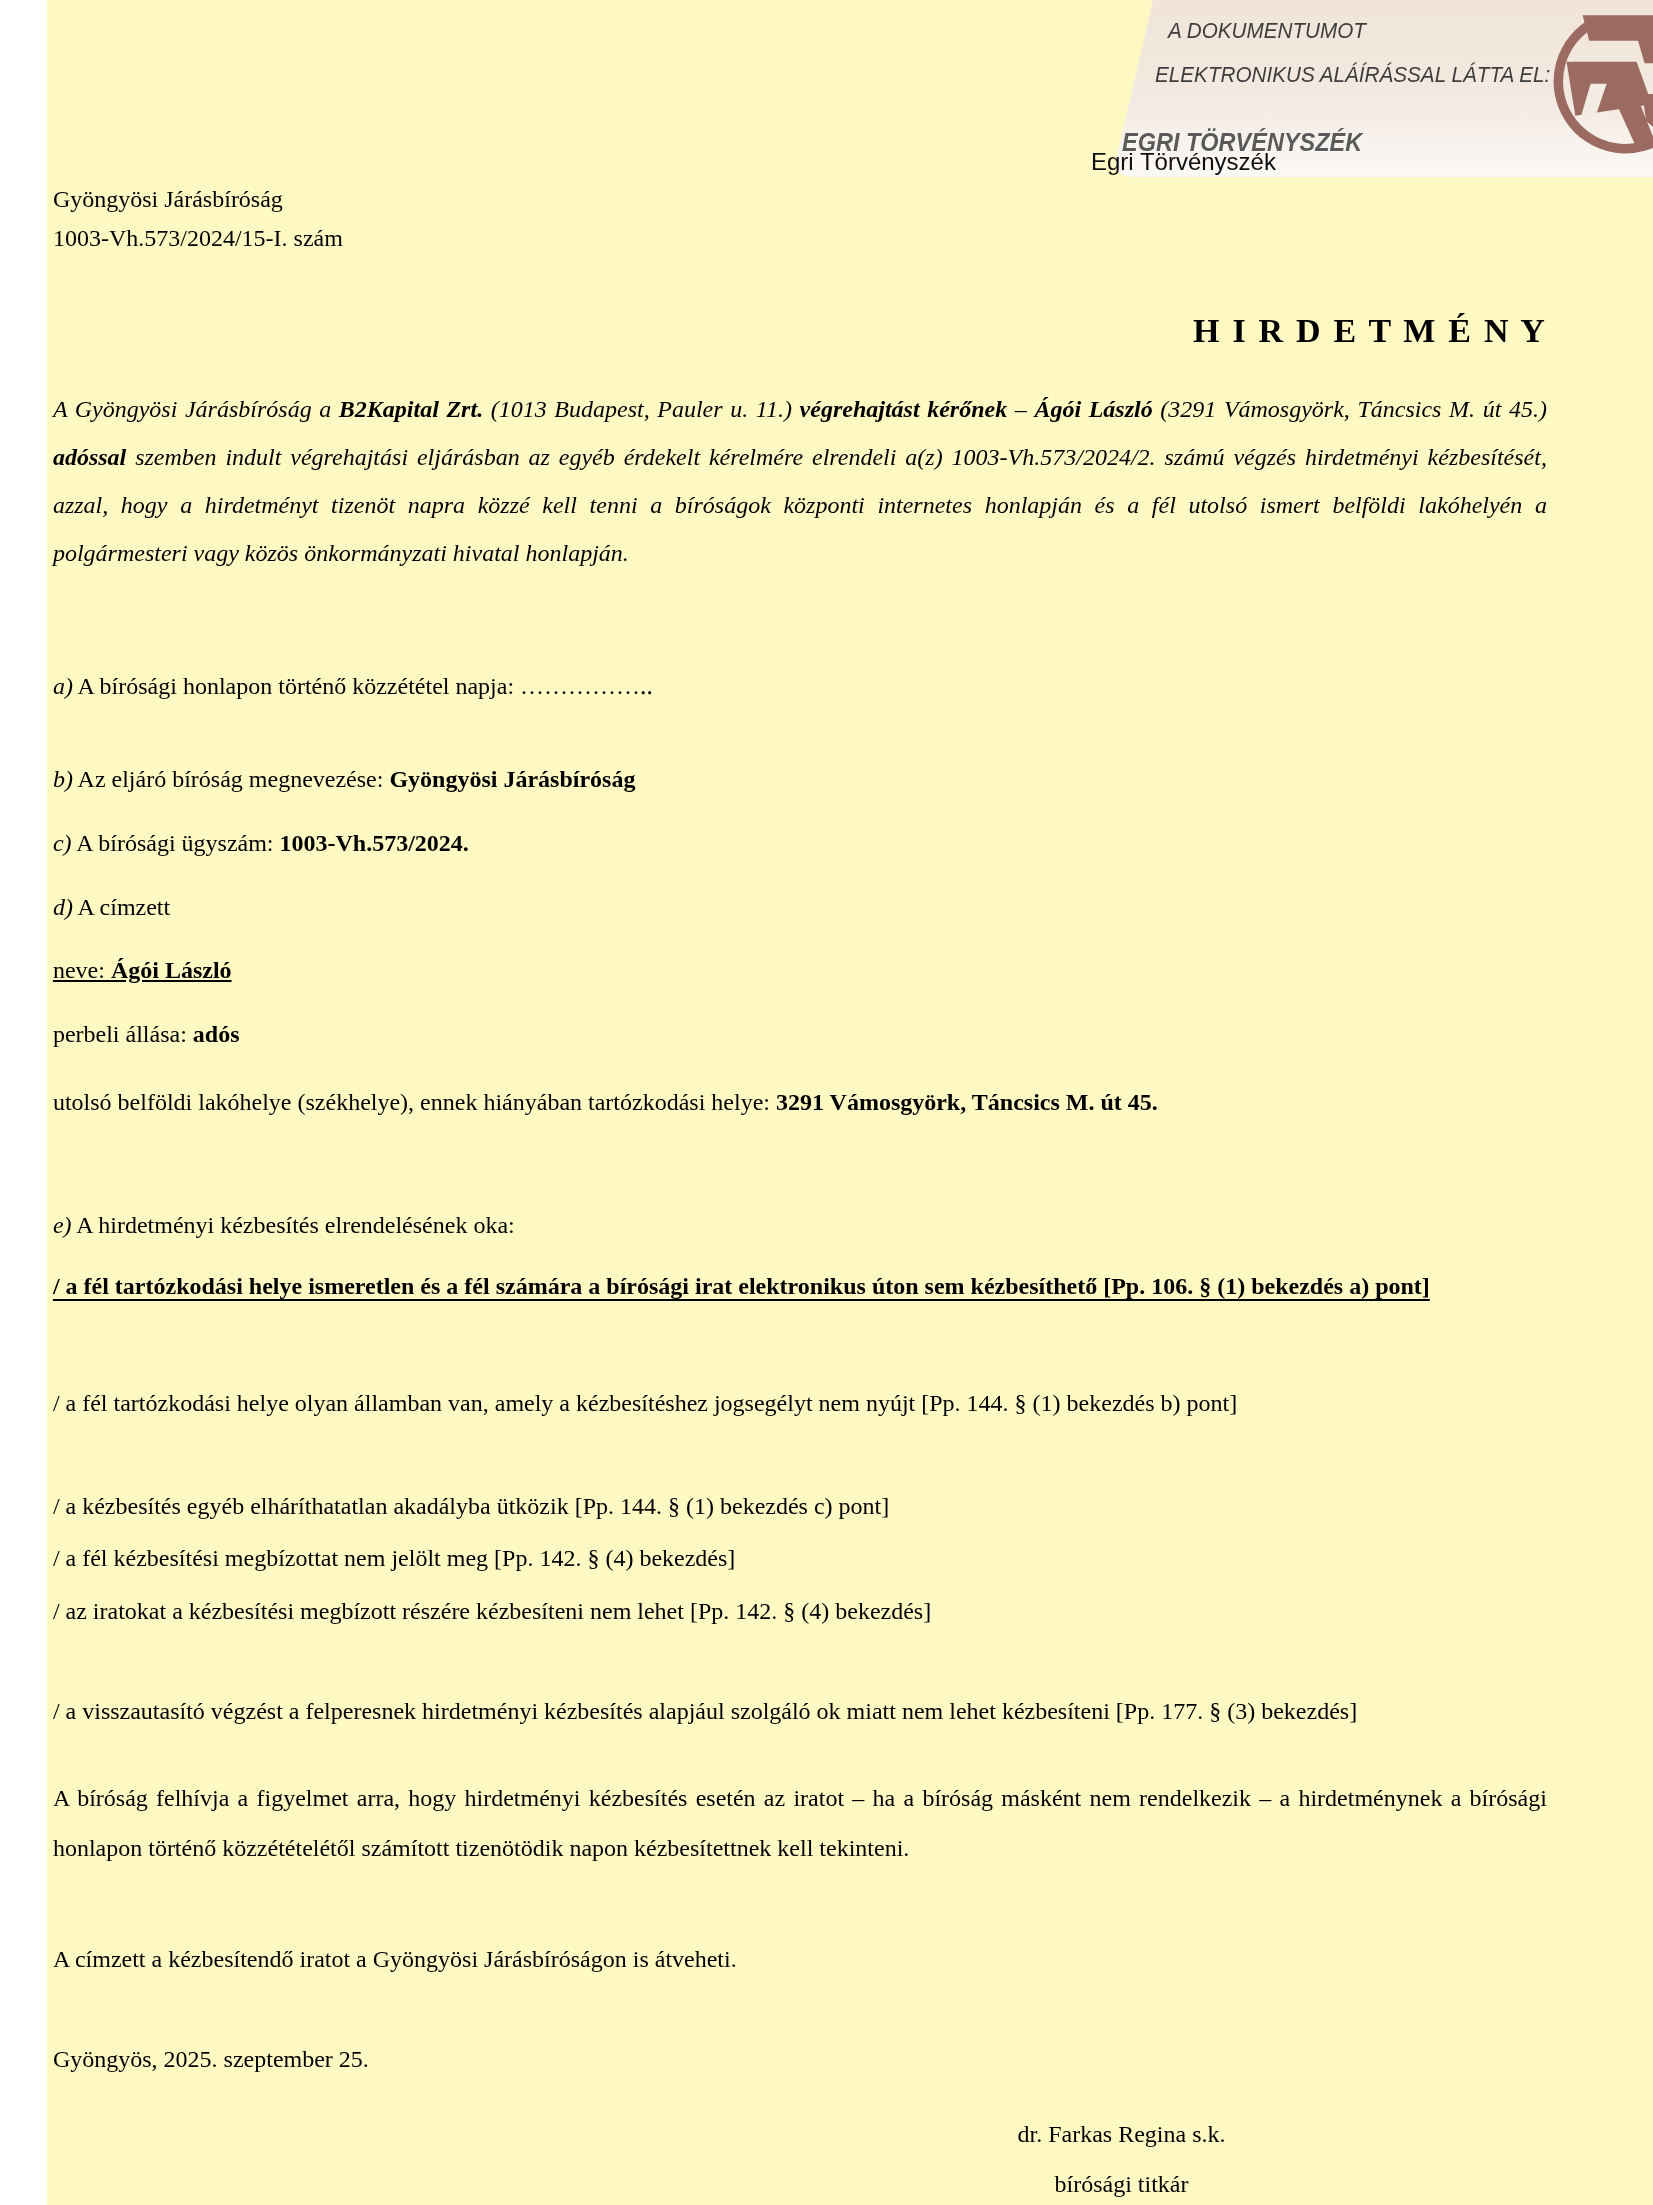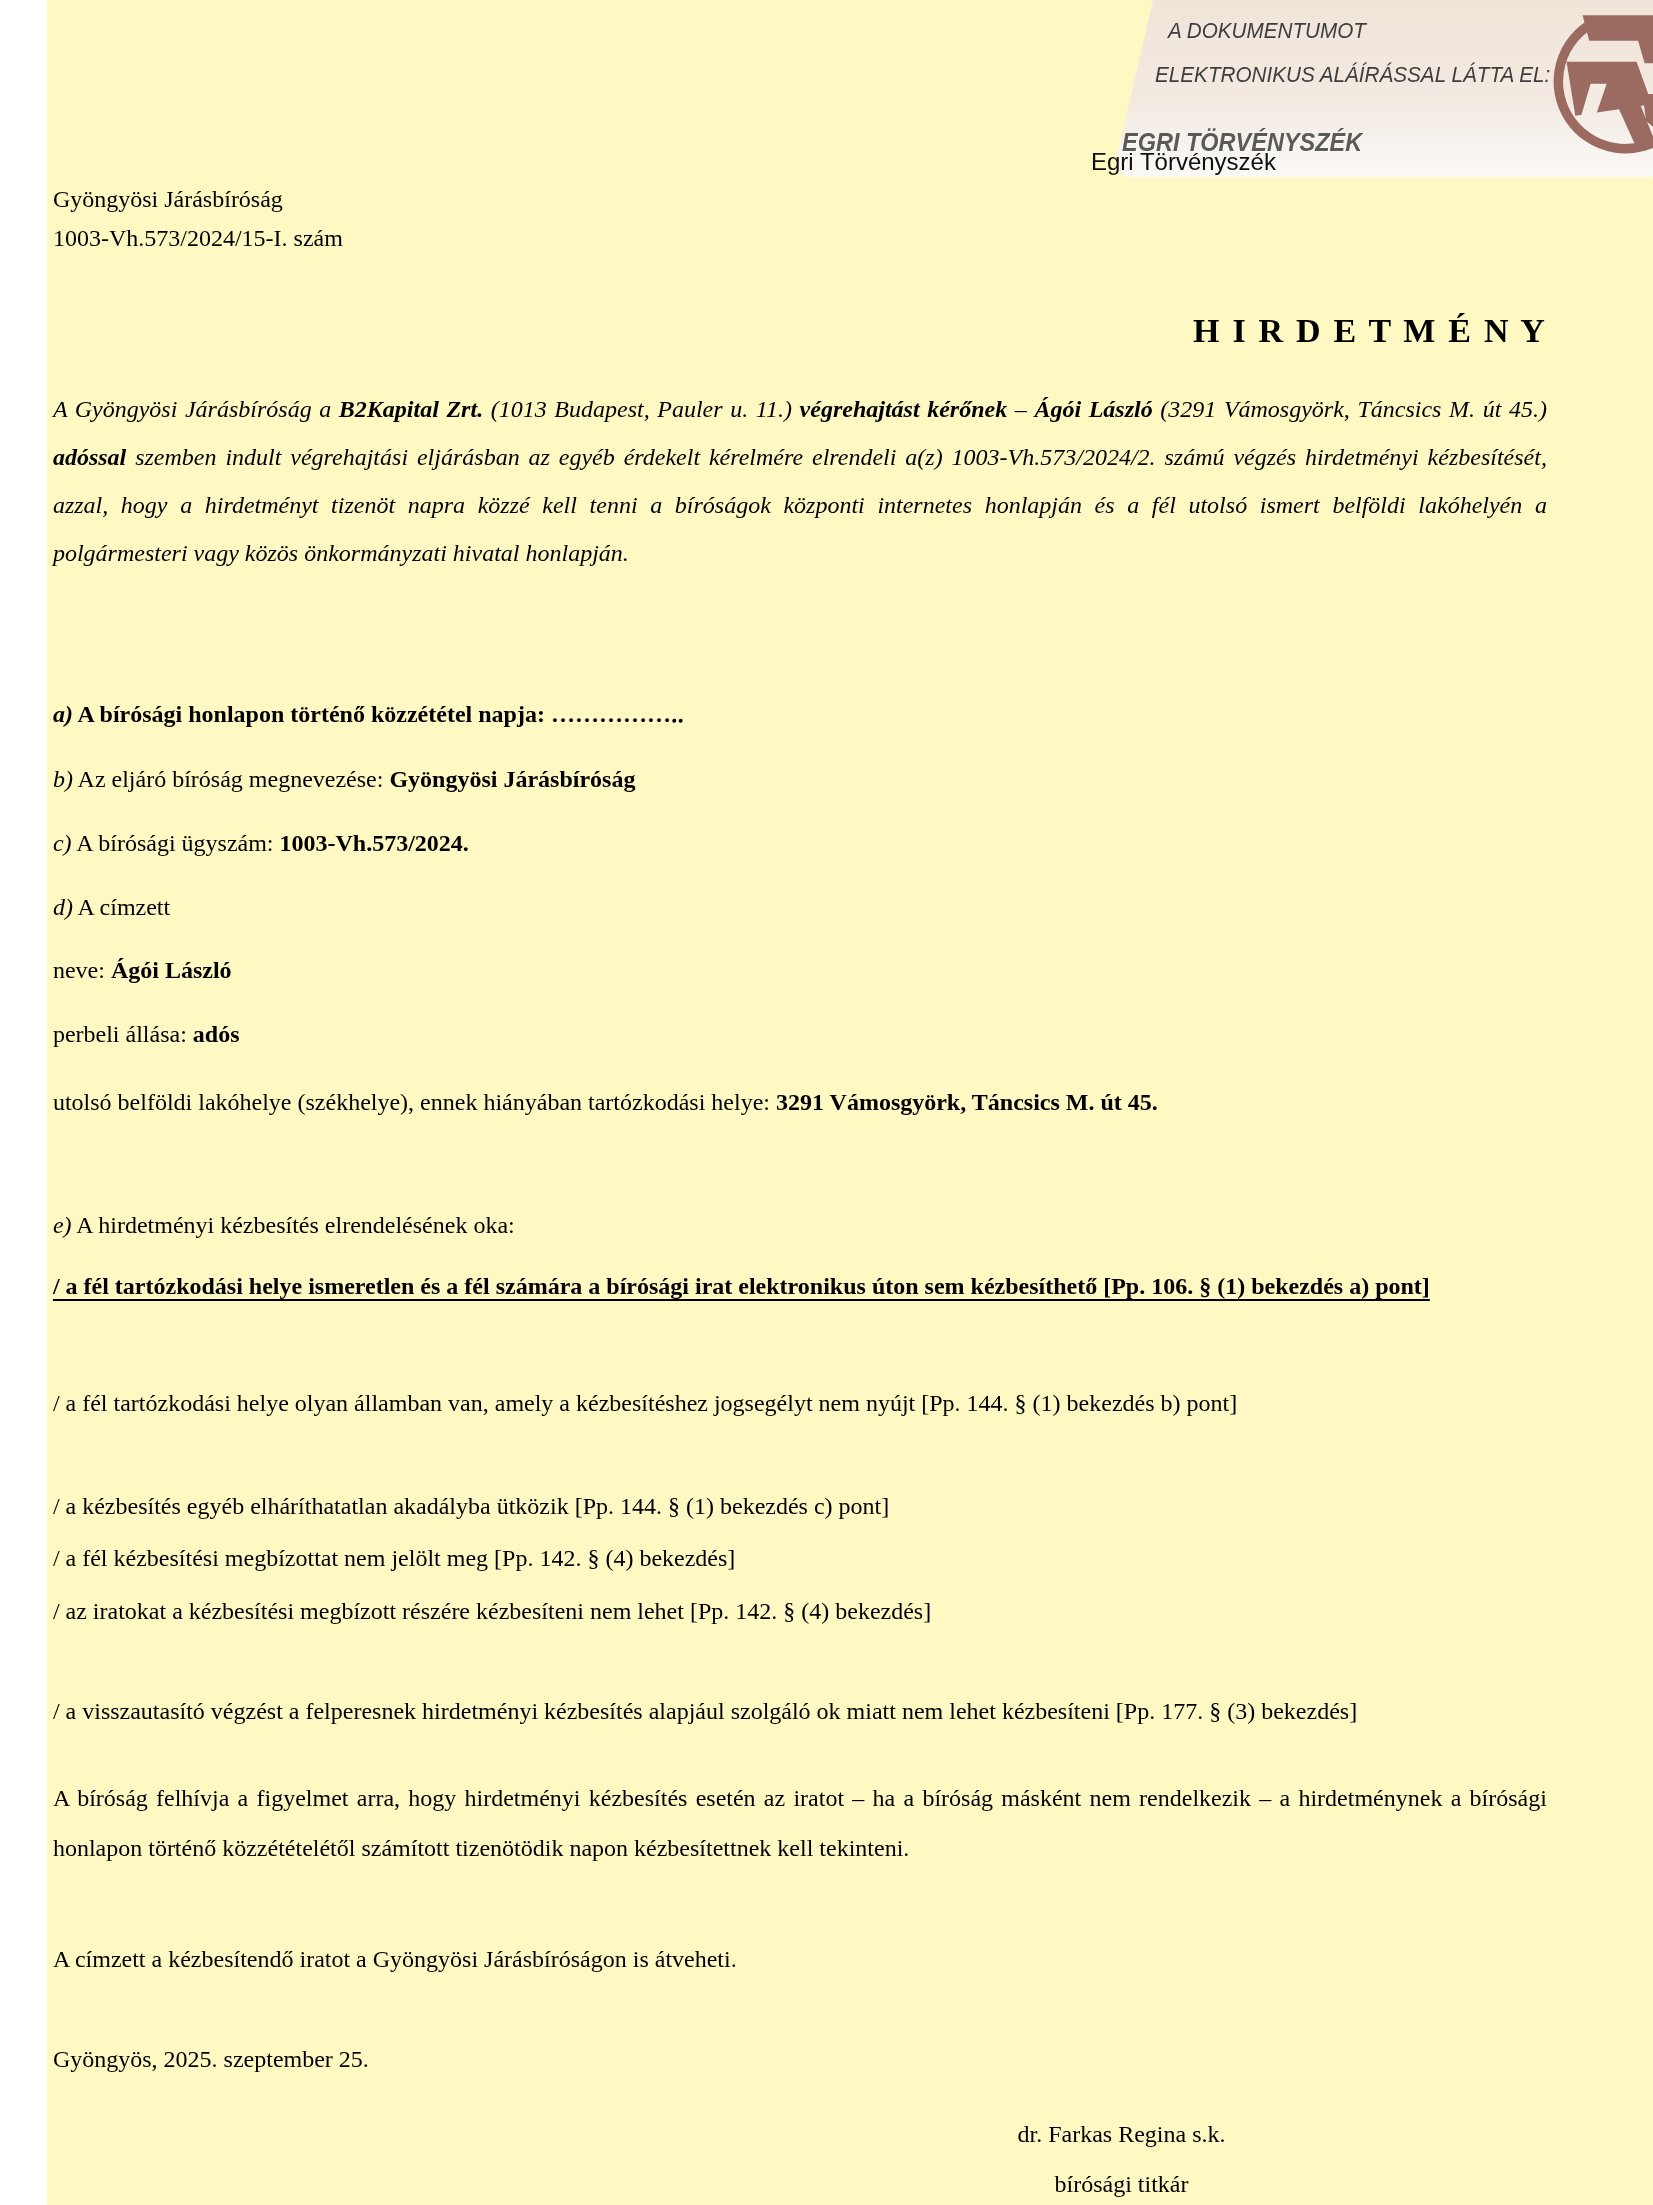--- a/index.html
+++ b/index.html
@@ -45,25 +45,25 @@
   .seal{position:absolute;left:1501px;top:1.5px;width:148px;height:162px;}
   
   .blk{
     position:absolute;left:5.9px;width:1494px;
     font-size:24px;line-height:42px;
   }
   .b-header1{top:178px;}
   .b-header2{top:217px;}
   .b-title{top:310px;text-align:right;font-weight:bold;font-size:34px;letter-spacing:2.2px;}
   .b-intro{top:385px;line-height:48px;text-align:justify;font-style:italic;}
-  .b-item-a{top:693px;font-weight:bold;}
+  .b-item-a{top:665px;}
   .b-item-b{top:758px;}
   .b-item-c{top:822px;}
   .b-item-d{top:886px;}
-  .b-name{top:949px;}
+  .b-name{top:949px;text-decoration:underline;}
   .b-role{top:1013px;}
   .b-address{top:1069px;line-height:67px;text-align:justify;}
   .b-item-e{top:1204px;}
   .b-r1{top:1254px;line-height:64px;text-align:justify;}
   .b-r2{top:1375px;line-height:56px;text-align:justify;}
   .b-r3{top:1485px;}
   .b-r4{top:1537px;}
   .b-r5{top:1590px;}
   .b-r6{top:1683px;line-height:56px;text-align:justify;}
   .b-notice{top:1773px;line-height:50px;text-align:justify;}

